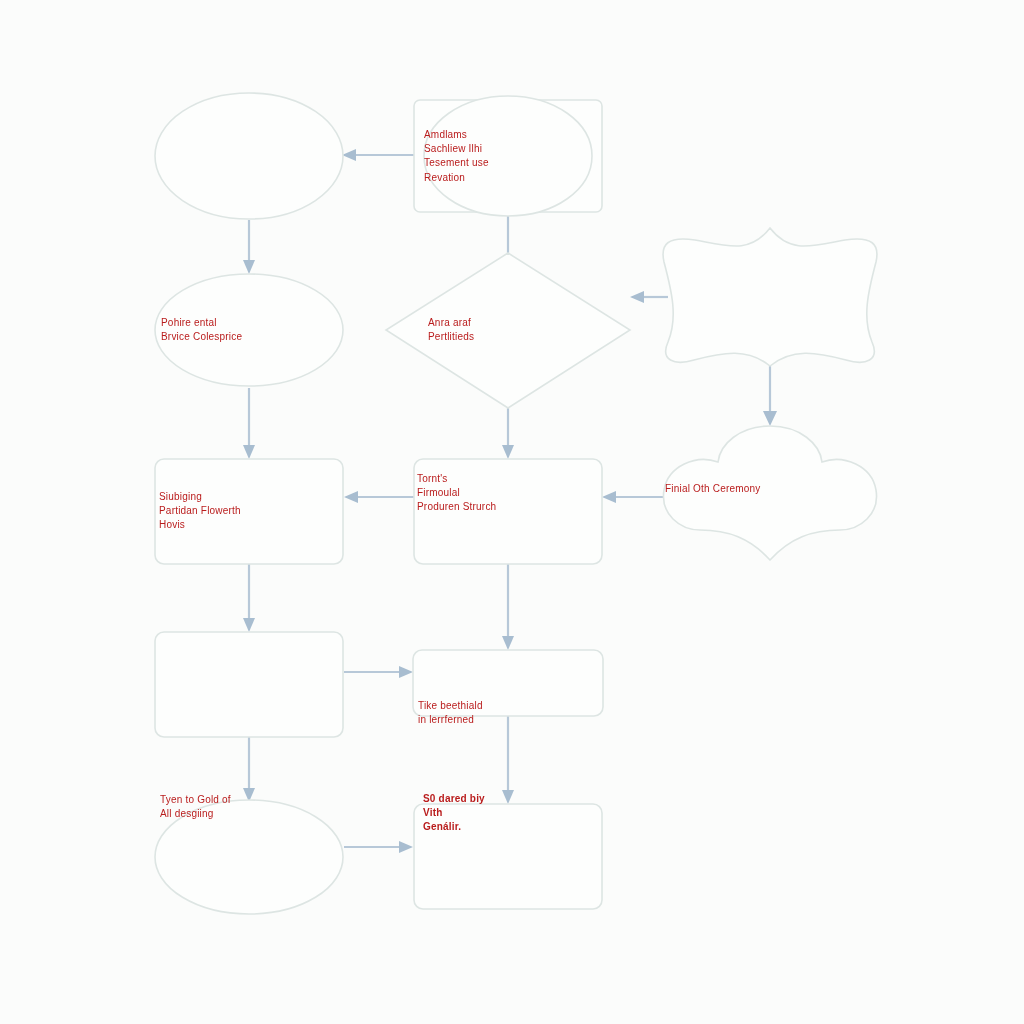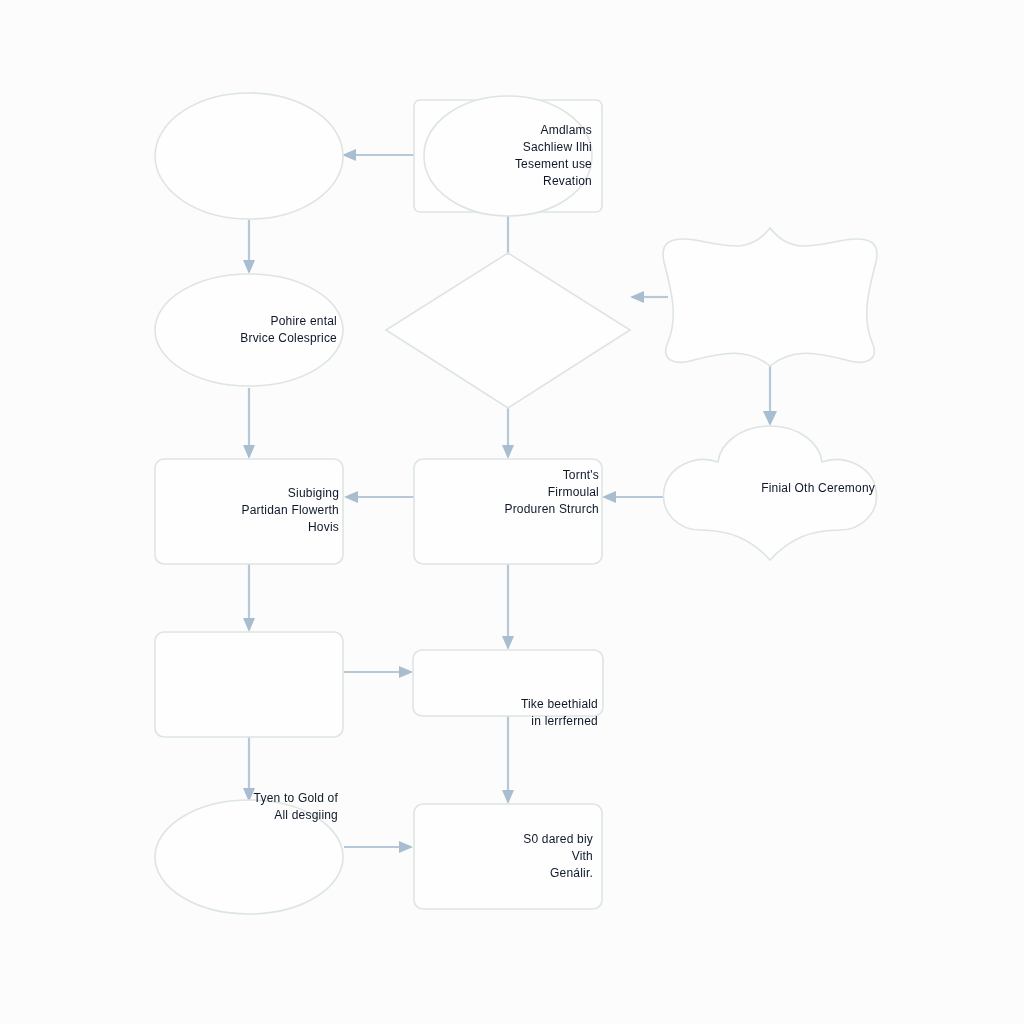--- a/index.html
+++ b/index.html
@@ -30,23 +30,23 @@
   .conn-line {
     stroke: #b7c8d8;
     stroke-width: 2.2;
     fill: none;
   }
   .conn-head {
     fill: #a8bdd0;
   }
   .node-label {
     position: absolute;
-    text-align: right;
-    color: #0f172a;
-    font-size: 12px;
+    text-align: left;
+    color: #b91c1c;
+    font-size: 10px;
     line-height: 1.42;
     letter-spacing: 0.2px;
     pointer-events: none;
     white-space: pre-line;
     transform: translate(-50%, -50%);
   }
 </style>
 </head>
 <body>
 
@@ -180,36 +180,38 @@
 
 
   <div class="node-label" style="left:508px; top:156px; width:168px;">Amdlams
 Sachliew Ilhi
 Tesement use
 Revation</div>
 
   <div class="node-label" style="left:249px; top:330px; width:176px;">Pohire ental
 Brvice Colesprice</div>
 
+  <div class="node-label" style="left:508px; top:330px; width:160px;">Anra araf
+Pertlitieds</div>
 
 
   <div class="node-label" style="left:249px; top:511px; width:180px;">Siubiging
 Partidan Flowerth
 Hovis</div>
 
   <div class="node-label" style="left:508px; top:493px; width:182px;">Tornt's
 Firmoulal
 Produren Strurch</div>
 
   <div class="node-label" style="left:770px; top:489px; width:210px;">Finial Oth Ceremony</div>
 
 
   <div class="node-label" style="left:508px; top:713px; width:180px;">Tike beethiald
 in lerrferned</div>
 
   <div class="node-label" style="left:249px; top:807px; width:178px;">Tyen to Gold of
 All desgiing</div>
 
-  <div class="node-label" style="left:508px; top:857px; width:170px;">S0 dared biy
+  <div class="node-label" style="left:508px; top:813px; width:170px;font-weight:bold;">S0 dared biy
 Vith
 Genálir.</div>
 
 </div>
 
 </body></html>

